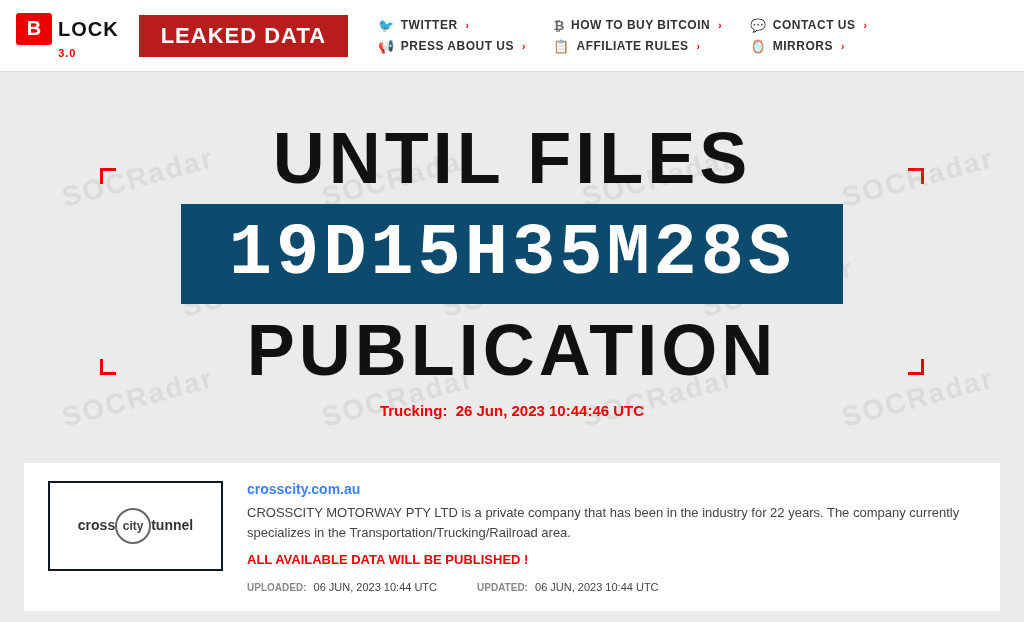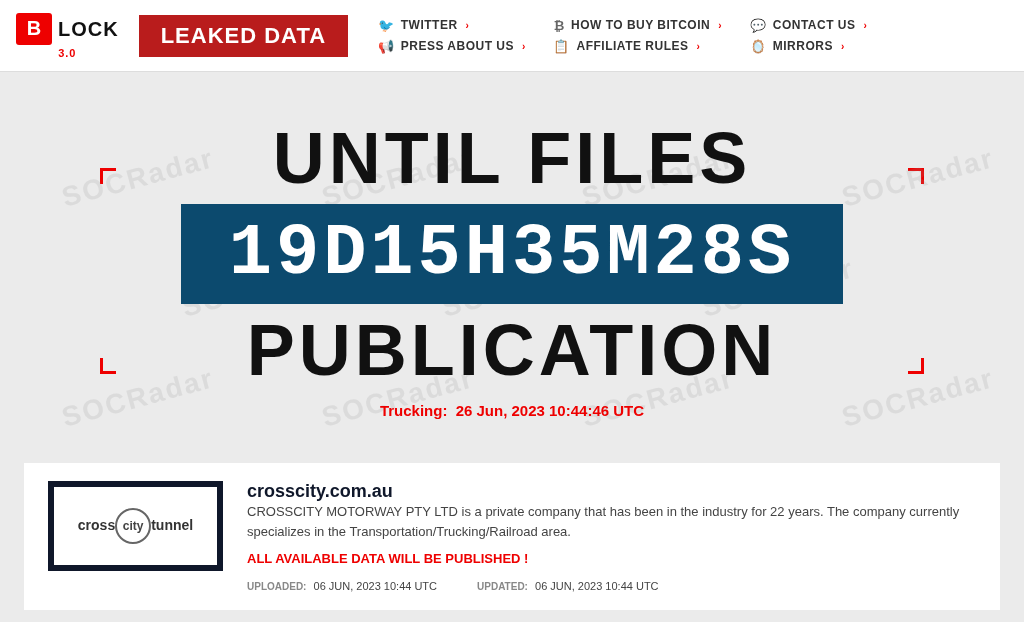--- a/index.html
+++ b/index.html
@@ -204,21 +204,21 @@
       z-index: 2;
       background: #fff;
       margin: 0 24px 24px;
       padding: 18px 24px;
       display: flex;
       gap: 24px;
       align-items: flex-start;
     }
 
     #victim-logo {
-      border: 6px solid #0f172a;
+      border: 2px solid #0f172a;
       width: 175px;
       min-width: 175px;
       height: 90px;
       display: flex;
       align-items: center;
       justify-content: center;
       font-size: 16px;
       color: #333;
       font-weight: 600;
       padding: 8px;
@@ -232,23 +232,24 @@
       line-height: 32px;
       text-align: center;
       font-size: 12px;
       color: #444;
       vertical-align: middle;
     }
 
     #victim-info { flex: 1; }
 
     #victim-domain {
-      font-size: 18px;
+      font-size: 14px;
       font-weight: 700;
-      color: #0f172a;
+      color: #3b82f6;
+      margin-bottom: 6px;
     }
 
     #victim-description {
       font-size: 13px;
       color: #444;
       line-height: 1.5;
       margin-bottom: 10px;
     }
 
     #victim-warning {

